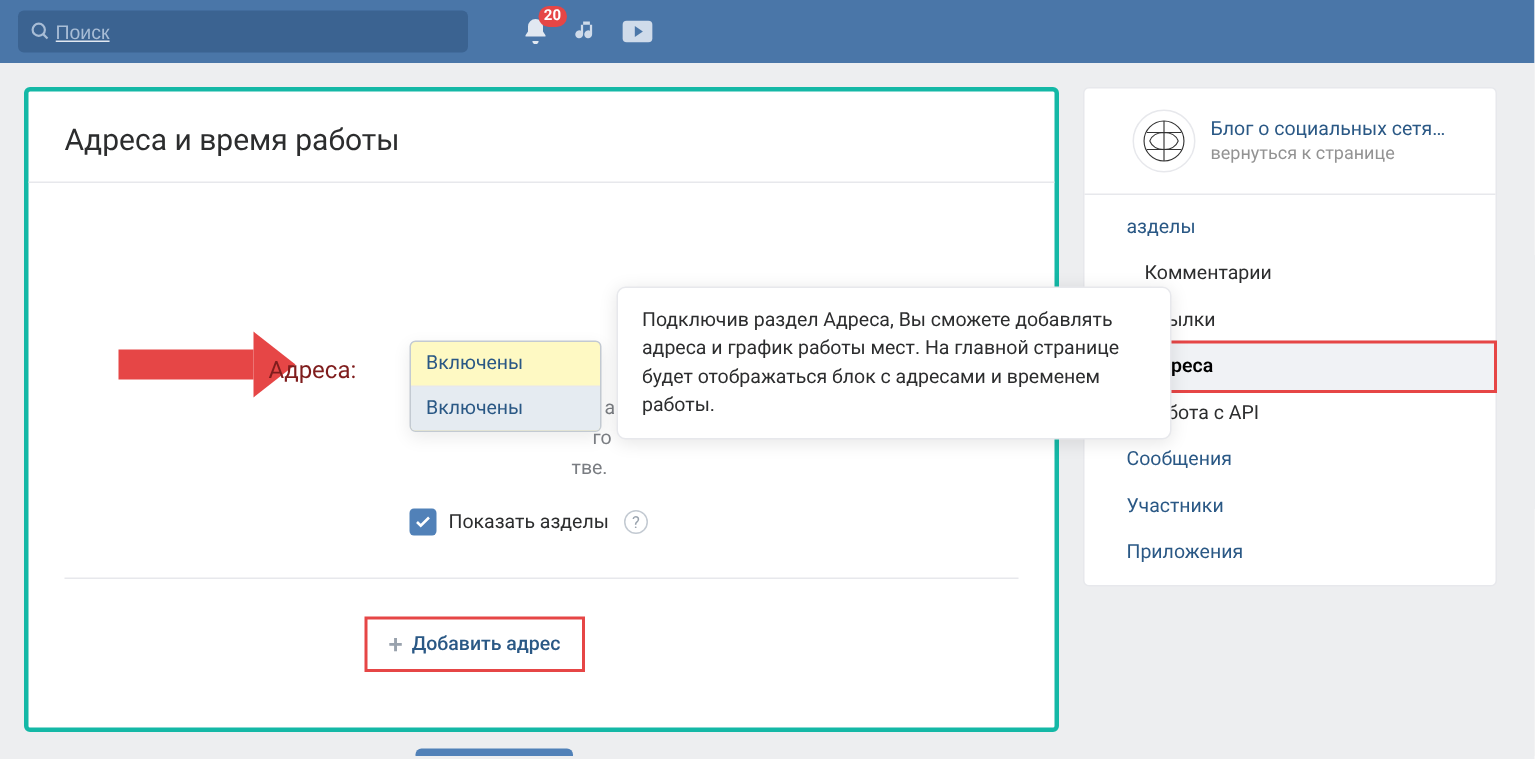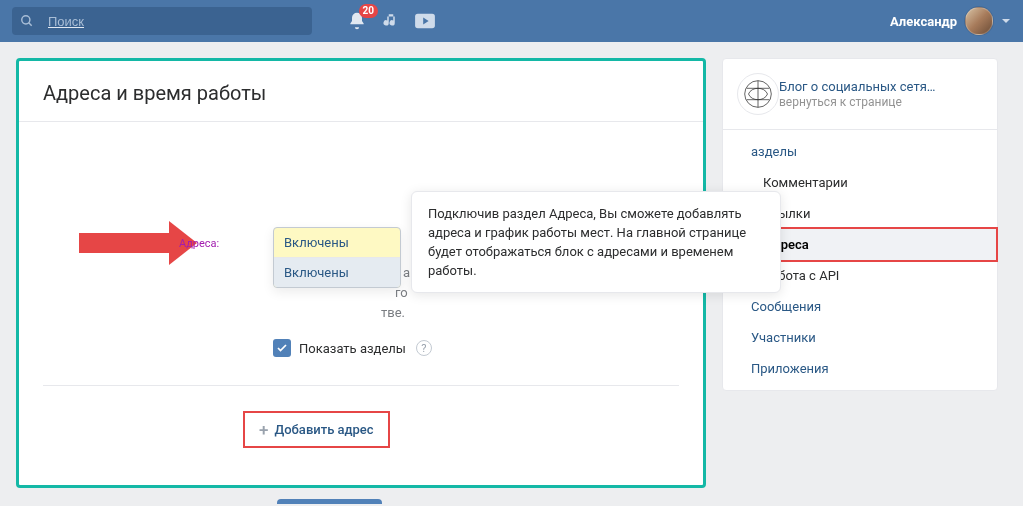--- a/index.html
+++ b/index.html
@@ -1,37 +1,37 @@
 <!DOCTYPE html>
 <html><head>
 <meta charset="utf-8">
 <style>
   html,body{margin:0;padding:0;font-family:-apple-system,BlinkMacSystemFont,"Segoe UI",Roboto,Helvetica,Arial,sans-serif;font-size:13px;color:#2c2d2e;background:#edeef0;}
   *{box-sizing:border-box;}
   .topbar{background:#4a76a8;height:42px;display:flex;align-items:center;padding:0 12px 0 12px;color:#fff;}
   .search-wrap{flex:0 0 300px;height:28px;background:#3b6391;border-radius:4px;display:flex;align-items:center;padding:0 8px;color:#a8bdd6;}
-  .search-wrap input{background:transparent;border:none;outline:none;color:#e1e8f1;font-size:13px;margin-left:12px;flex:1;text-decoration:underline;}
+  .search-wrap input{background:transparent;border:none;outline:none;color:#e1e8f1;font-size:13px;margin-left:1px;flex:1;text-decoration:underline;}
   .search-wrap input::placeholder{color:#a8bdd6;}
   .top-icons{display:flex;align-items:flex-start;margin-left:34px;gap:12px;}
   .icon-btn{position:relative;width:22px;height:22px;color:#cfdbea;cursor:pointer;display:flex;align-items:center;justify-content:center;}
   .badge{position:absolute;top:-6px;right:-10px;background:#e64646;color:#fff;font-size:10px;font-weight:bold;padding:1px 4px;border-radius:8px;line-height:12px;}
   .spacer{flex:1;}
   .profile{display:flex;align-items:center;gap:8px;cursor:pointer;}
   .profile-name{color:#fff;font-weight:bold;font-size:13px;}
   .avatar{width:28px;height:28px;border-radius:50%;background:linear-gradient(135deg,#d8c3a5 0%,#a77b5b 50%,#6b4c36 100%);border:1px solid rgba(255,255,255,.2);box-shadow:0 0 0 1px rgba(0,0,0,.1);}
   .chev{color:#cfdbea;}
 
   .page{display:flex;gap:16px;padding:16px;max-width:1023px;}
   .main-card{flex:0 0 690px;background:#fff;border:3px solid #14b8a6;border-radius:4px;padding:0;position:relative;}
   .card-title{font-size:20px;padding:20px 24px 16px;}
   .divider{height:1px;background:#e7e8ec;margin:0 0 0 0;}
   .arrow-body{position:absolute;left:60px;top:172px;width:90px;height:20px;background:#e64646;}
   .arrow-head{position:absolute;left:150px;top:160px;width:0;height:0;border-top:22px solid transparent;border-bottom:22px solid transparent;border-left:28px solid #e64646;}
 
-  .row-label{color:#a21caf;text-align:right;position:absolute;left:160px;top:176px;font-size:11px;}
+  .row-label{color:#7f1d1d;text-align:right;position:absolute;left:160px;top:176px;font-size:16px;}
   .select-box{position:absolute;left:254px;top:166px;width:128px;border:1px solid #c3cad2;border-radius:4px;background:#fef9c3;box-shadow:0 4px 12px rgba(0,0,0,.08);overflow:hidden;font-size:13px;}
   .select-current{padding:7px 10px;color:#2a5885;cursor:pointer;}
   .select-option{padding:7px 10px;color:#2a5885;cursor:pointer;}
   .select-option.sel{background:#e5ebf1;}
 
   .ghost-text{position:absolute;left:384px;top:204px;color:#7a7d82;font-size:13px;line-height:20px;}
 
   .tooltip{position:absolute;left:392px;top:130px;width:370px;background:#fff;border:1px solid #e7e8ec;border-radius:6px;padding:12px 16px;box-shadow:0 2px 12px rgba(0,0,0,.1);font-size:13px;line-height:19px;z-index:5;}
 
   .checkbox-row{position:absolute;left:254px;top:278px;display:flex;align-items:center;gap:8px;}
@@ -41,21 +41,21 @@
   .h-divider{position:absolute;left:24px;right:24px;top:324px;height:1px;background:#e7e8ec;}
 
   .add-btn-wrap{position:absolute;left:224px;top:350px;border:2px solid #e64646;padding:2px;}
   .add-btn{display:flex;align-items:center;gap:6px;padding:7px 12px;color:#2a5885;cursor:pointer;font-size:13px;font-weight:500;}
   .add-btn .plus{color:#99a2ad;font-size:17px;line-height:14px;}
 
   .save-btn{position:absolute;left:258px;top:438px;background:#5181b8;color:#fff;border:none;border-radius:4px;padding:8px 20px;font-size:13px;cursor:pointer;font-weight:500;}
 
   .sidebar{flex:0 0 276px;display:flex;flex-direction:column;gap:0;}
   .side-card{background:#fff;border:1px solid #e7e8ec;border-radius:4px;overflow:visible;}
-  .group-head{padding:14px 14px;display:flex;align-items:center;}
+  .group-head{padding:14px 32px;display:flex;gap:10px;align-items:center;}
   .group-logo{width:42px;height:42px;border-radius:50%;background:#fff;border:1px solid #e7e8ec;display:flex;align-items:center;justify-content:center;font-size:9px;color:#666;overflow:hidden;}
   .group-title{color:#2a5885;font-size:13px;white-space:nowrap;overflow:hidden;text-overflow:ellipsis;max-width:190px;}
   .group-sub{color:#939393;font-size:12px;margin-top:1px;}
   .sep{height:1px;background:#e7e8ec;}
 
   .nav{padding:6px 0;}
   .nav-item{padding:8px 28px;color:#2a5885;font-size:13px;cursor:pointer;position:relative;white-space:nowrap;}
   .nav-item.sub{padding-left:40px;color:#2c2d2e;}
   .red-frame{border:2px solid #e64646;margin:-2px -1px -2px -1px;padding:8px 40px;background:#f0f2f5;color:#000;font-weight:600;font-size:13px;cursor:pointer;}
 </style>
@@ -83,27 +83,20 @@
         </svg>
     </div>
     <div class="icon-btn">
       <svg width="22" height="18" viewBox="0 0 24 20" fill="#cfdbea">
           <rect x="1" y="2" width="22" height="16" rx="3" fill="#cfdbea"></rect>
           <path d="M10 6v8l6-4z" fill="#4a76a8"></path>
         </svg>
     </div>
   </div>
   <div class="spacer"></div>
-  <div class="profile">
-    <span class="profile-name">Александр</span>
-    <div class="avatar"></div>
-    <svg class="chev" width="10" height="10" viewBox="0 0 10 10" fill="#cfdbea">
-        <path d="M1 3l4 4 4-4z"></path>
-      </svg>
-  </div>
 </div>
 
 <div class="page">
   <div class="main-card" style="height:430px;">
     <div class="card-title">Адреса и время работы</div>
     <div class="divider"></div>
 
     <div class="arrow-body"></div>
     <div class="arrow-head"></div>
 

